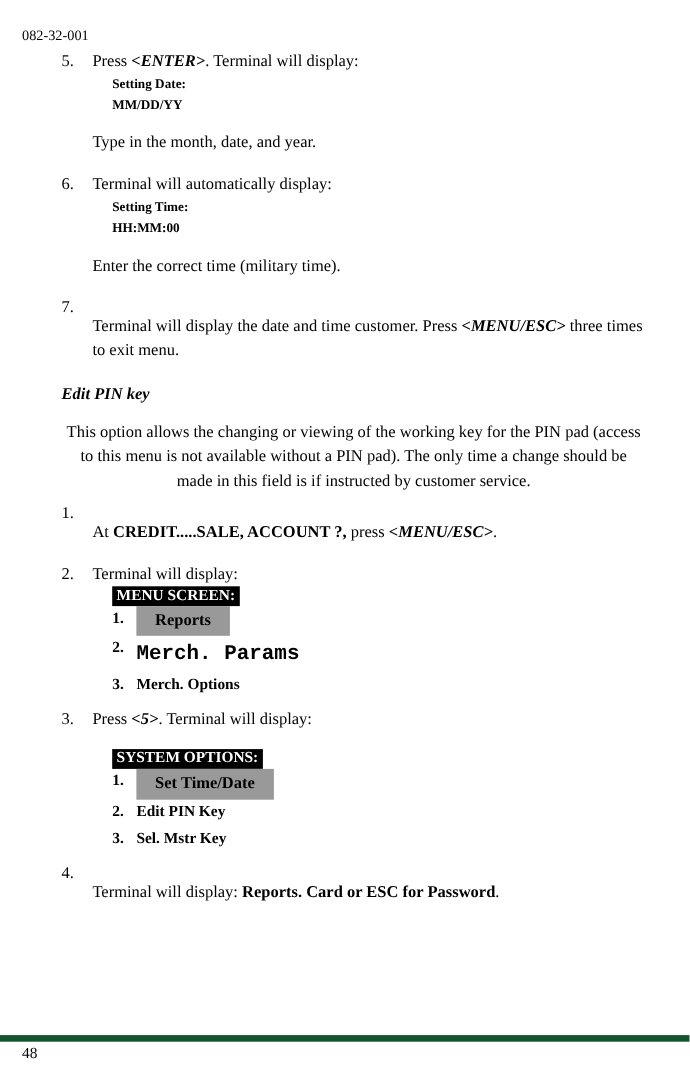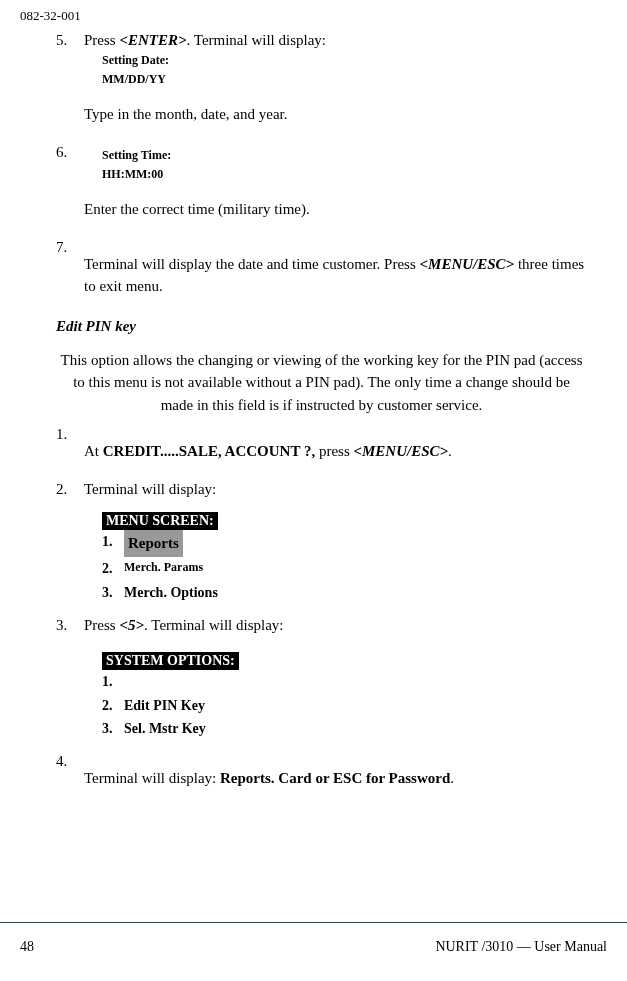--- a/index.html
+++ b/index.html
@@ -6,33 +6,33 @@
     body {
       width: 627px;
       min-height: 981px;
       background: #fff;
       font-family: Times New Roman, serif;
       font-size: 15px;
       color: #000;
       position: relative;
     }
     .page-header {
-      padding: 8px 20px 4px 20px;
+      padding: 24px 20px 4px 20px;
       font-size: 13px;
     }
     .page-footer {
       position: absolute;
       bottom: 10px;
       left: 0; right: 0;
-      padding: 16px 20px;
+      padding: 4px 20px;
       display: flex;
       justify-content: space-between;
       align-items: center;
       font-size: 14px;
-      border-top: 1px solid #14532d;
+      border-top: 6px solid #14532d;
     }
     .content {
       padding: 4px 40px 4px 56px;
     }
     .numbered-item {
       display: flex;
       margin-bottom: 10px;
     }
     .item-num {
       min-width: 28px;
@@ -54,21 +54,21 @@
       font-weight: bold;
       display: inline-block;
       padding: 1px 4px;
       font-size: 14px;
     }
     .highlight-item {
       background: #999;
       color: #000;
       font-weight: bold;
       display: inline-block;
-      padding: 1px 4px;
+      padding: 1px 17px;
     }
     .bold { font-weight: bold; }
     .italic-bold { font-style: italic; font-weight: bold; }
     .screen-block {
       margin: 2px 0 2px 0;
     }
     .screen-line {
       font-weight: bold;
       font-size: 12px;
       display: block;
@@ -95,20 +95,21 @@
         <span class="screen-line bold">Setting Date:</span>
         <span class="screen-line bold">MM/DD/YY</span>
       </div>
       <p>Type in the month, date, and year.</p>
     </div>
   </div>
 
   <div class="numbered-item">
     <div class="item-num">6.</div>
     <div class="item-body">
+      <span>Terminal will automatically display:</span>
       <div class="screen-block indent">
         <span class="screen-line bold">Setting Time:</span>
         <span class="screen-line bold">HH:MM:00</span>
       </div>
       <p>Enter the correct time (military time).</p>
     </div>
   </div>
 
   <div class="numbered-item">
     <div class="item-num">7.</div>
@@ -129,49 +130,50 @@
       <p>
         <span>At  </span><span class="bold">CREDIT.....SALE, ACCOUNT ?,</span><span> press </span><span class="italic-bold">&lt;MENU/ESC&gt;</span><span>.</span>
       </p>
     </div>
   </div>
 
   <div class="numbered-item">
     <div class="item-num">2.</div>
     <div class="item-body">
       <span>Terminal will display:</span>
-      <div class="screen-block indent" style="margin-top:14px;">
+      <div class="screen-block indent" style="margin-top:2px;">
         <span class="highlight-box">MENU SCREEN:</span>
         <div>
           <div style="display:flex; line-height:1.7;">
             <span style="min-width:22px; font-weight:bold; font-size:14px;">1.</span>
             <span class="highlight-item">Reports</span>
           </div>
           <div style="display:flex; line-height:1.7;">
             <span style="min-width:22px; font-weight:bold; font-size:14px;">2.</span>
-            <span class="bold" style="font-size:12px;">Merch. Params</span>
+            <span class="bold" style="font-size:19px;font-family:Liberation Mono, monospace;">Merch. Params</span>
           </div>
           <div style="display:flex; line-height:1.7;">
             <span style="min-width:22px; font-weight:bold; font-size:14px;">3.</span>
             <span class="bold" style="font-size:14px;">Merch. Options</span>
           </div>
         </div>
       </div>
     </div>
   </div>
 
   <div class="numbered-item">
     <div class="item-num">3.</div>
     <div class="item-body">
       <span>Press </span><span class="italic-bold">&lt;5&gt;</span><span>. Terminal will display:</span>
       <div class="screen-block indent" style="margin-top:18px;">
         <span class="highlight-box">SYSTEM OPTIONS:</span>
         <div>
           <div style="display:flex; line-height:1.7;">
             <span style="min-width:22px; font-weight:bold; font-size:14px;">1.</span>
+            <span class="highlight-item">Set Time/Date</span>
           </div>
           <div style="display:flex; line-height:1.7;">
             <span style="min-width:22px; font-weight:bold; font-size:14px;">2.</span>
             <span class="bold" style="font-size:14px;">Edit PIN Key</span>
           </div>
           <div style="display:flex; line-height:1.7;">
             <span style="min-width:22px; font-weight:bold; font-size:14px;">3.</span>
             <span class="bold" style="font-size:14px;">Sel. Mstr Key</span>
           </div>
         </div>
@@ -185,14 +187,13 @@
       <p style="line-height:1.5;">
         <span>Terminal  will  display: </span><span class="bold">Reports.  Card  or  ESC  for Password</span><span>.</span>
       </p>
     </div>
   </div>
 
 </div>
 
 <div class="page-footer">
   <span>48</span>
-  <span>NURIT /3010 — User Manual</span>
 </div>
 
 </body></html>

